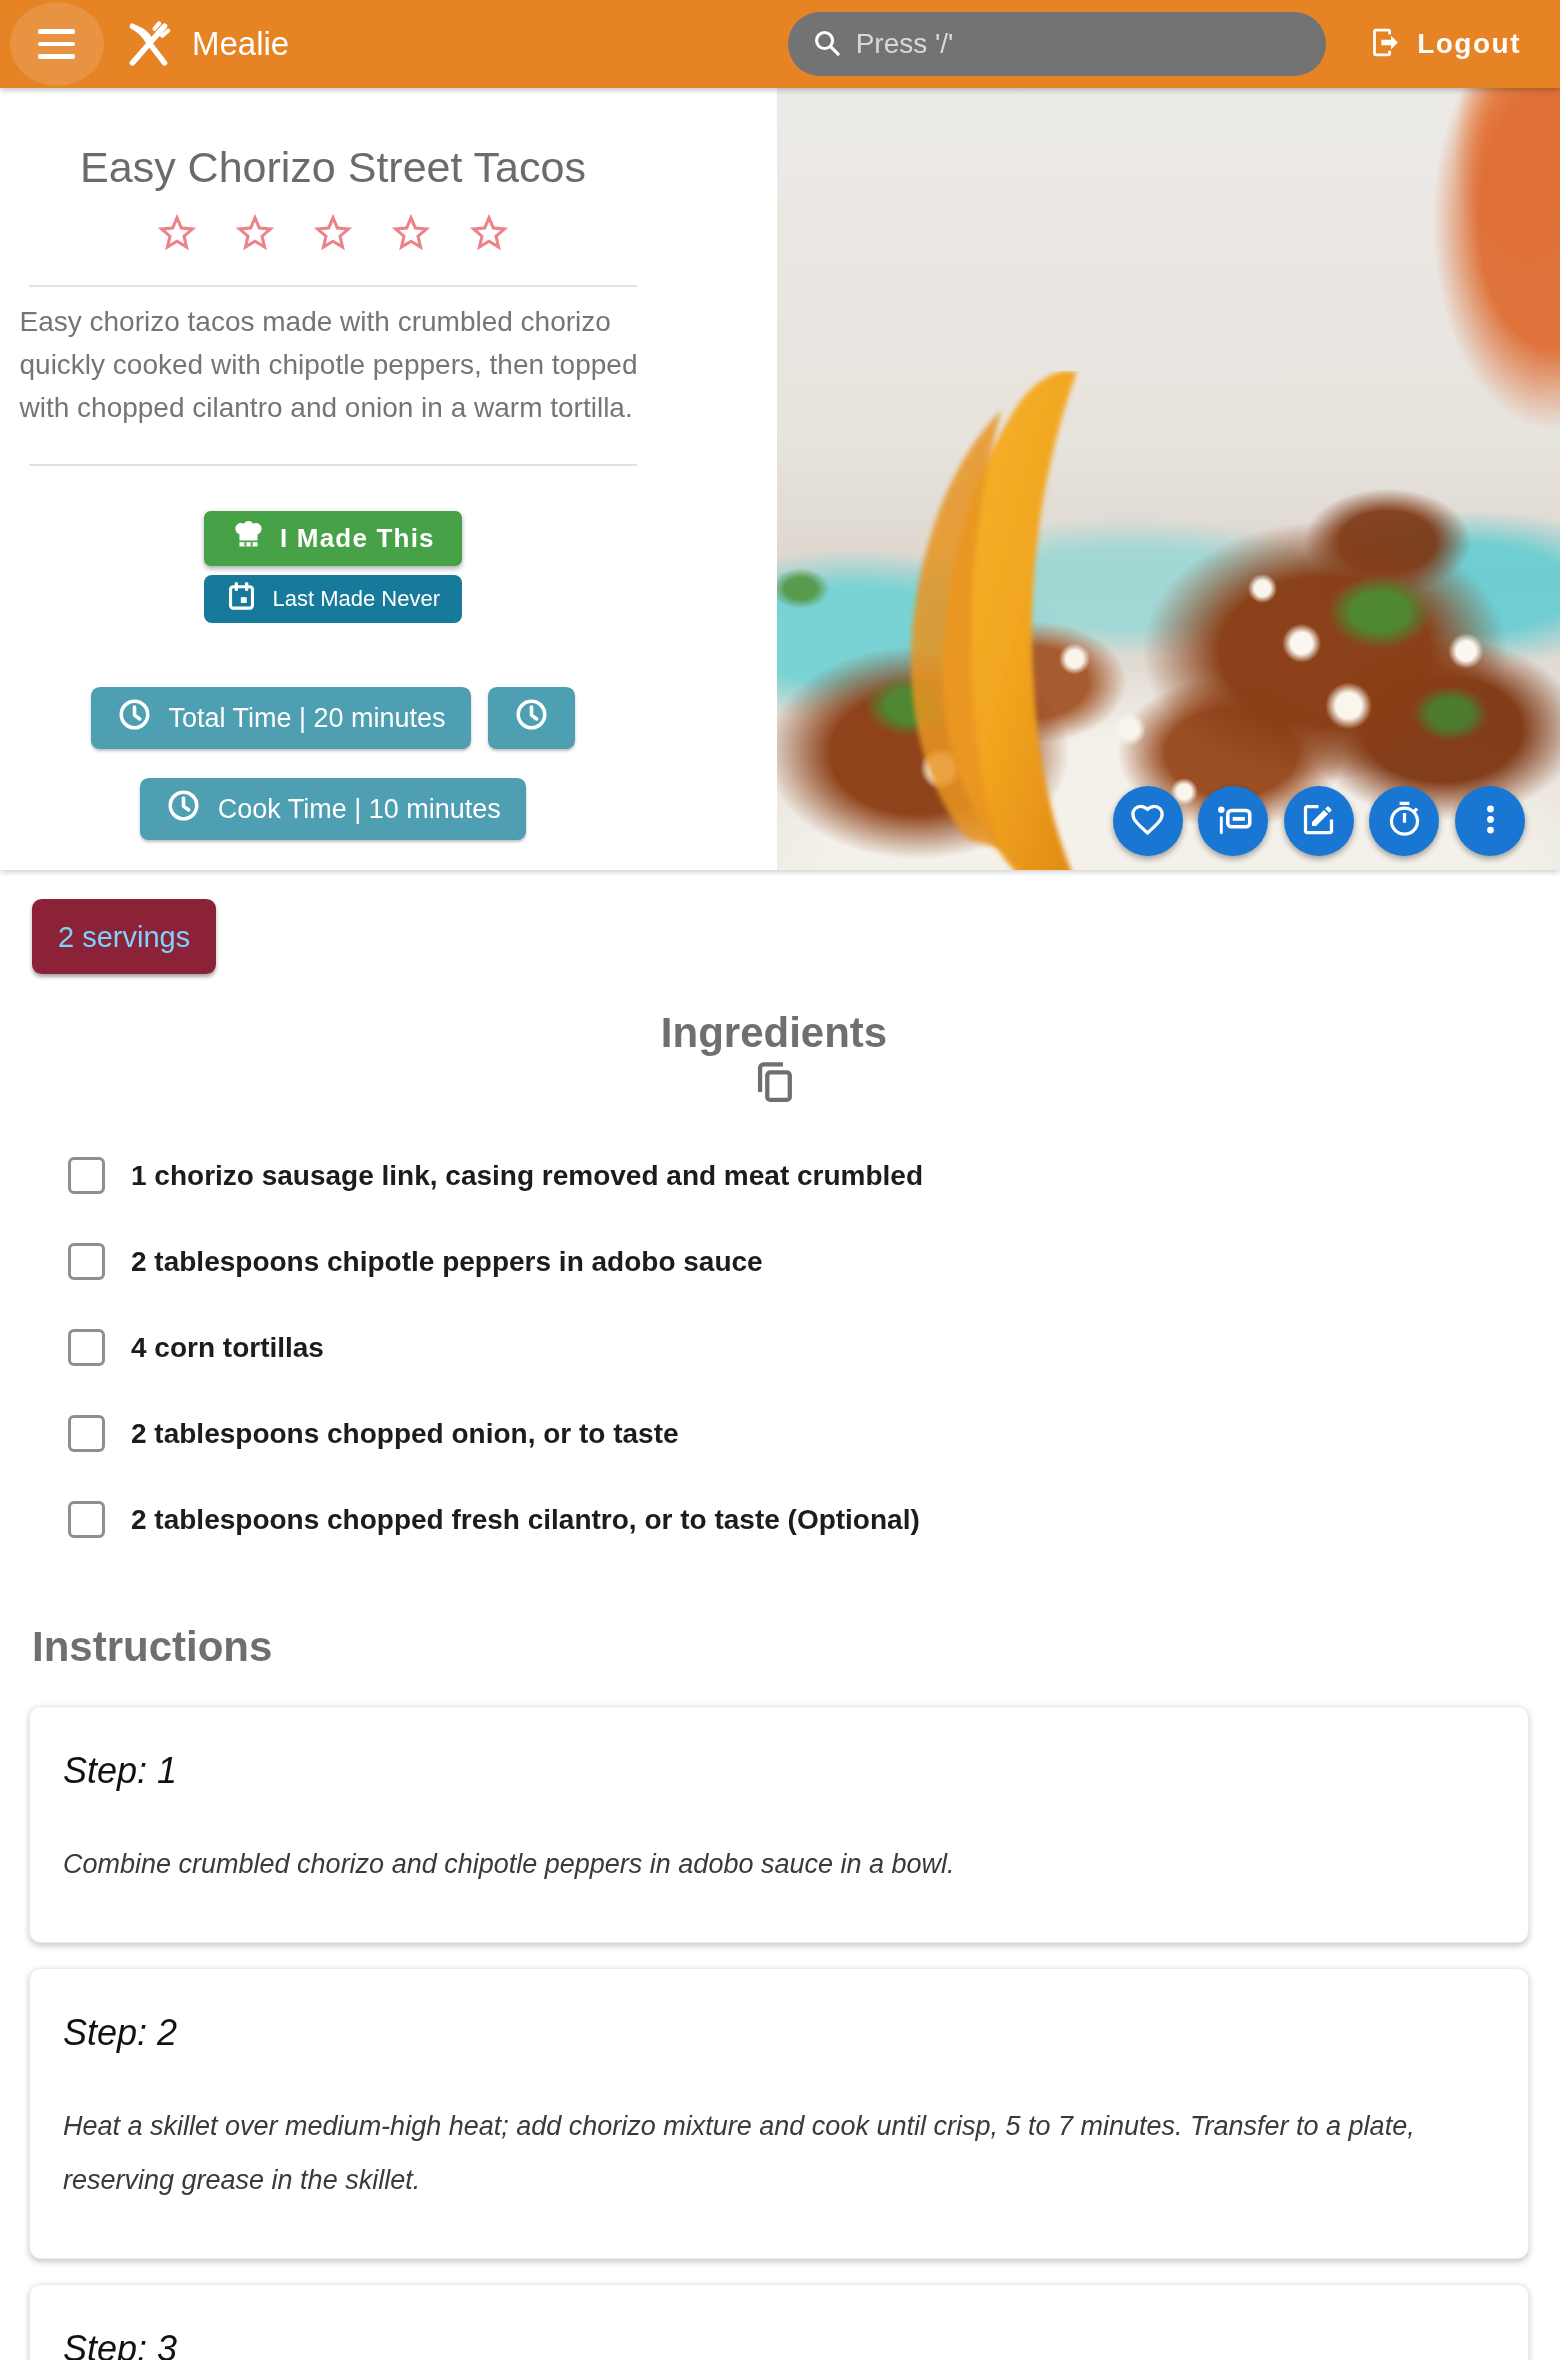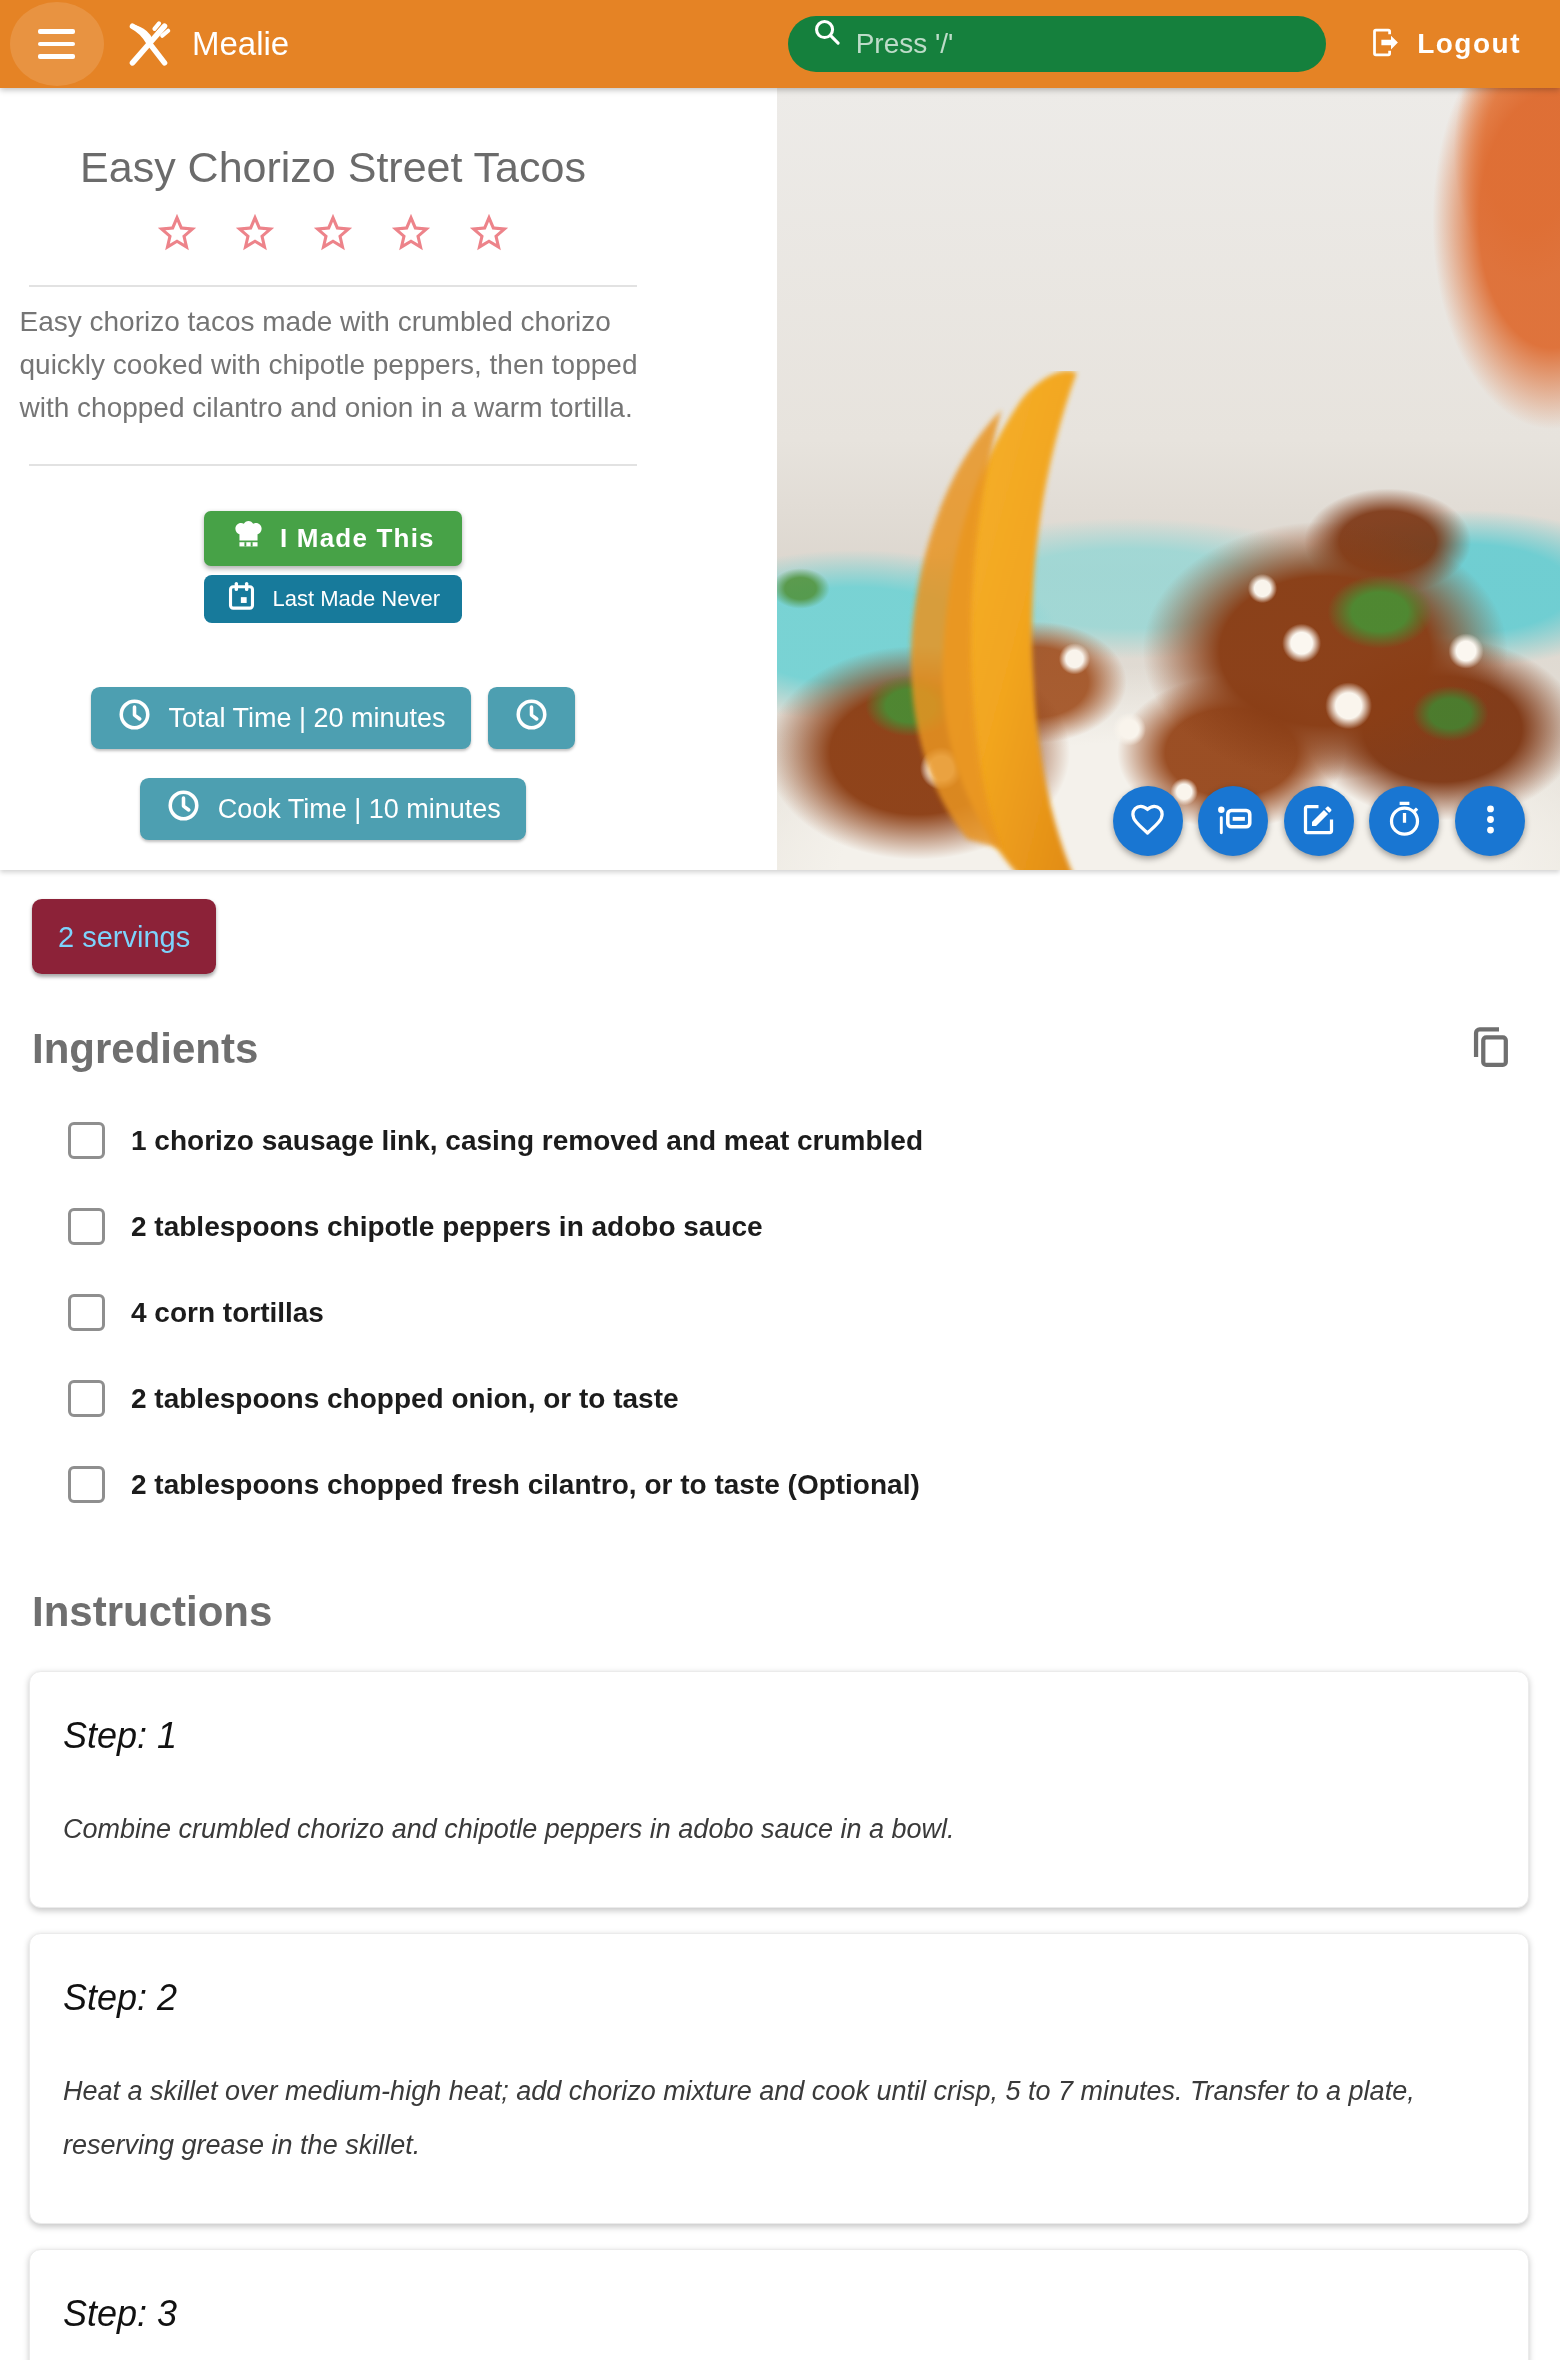--- a/index.html
+++ b/index.html
@@ -17,22 +17,22 @@
   }
   .hamburger-btn {
     width:94px; height:84px; border-radius:50%; background:rgba(255,255,255,0.13);
     display:flex; flex-direction:column; align-items:center; justify-content:center;
     gap:7.8px; border:none; cursor:pointer; flex:0 0 auto;
   }
   .hamburger-btn span { display:block; width:37px; height:4.9px; background:#fff; border-radius:2px; }
   .logo { margin-left:17.6px; flex:0 0 auto; display:flex; align-items:center; }
   .app-title { color:#fff; font-size:33px; margin-left:15.6px; font-weight:400; }
   .search-pill {
-    margin-left:auto; width:538px; height:56px; border-radius:32px;
-    background:#15803d; display:flex; padding:0 23.4px; gap:13.7px;
+    margin-left:auto; width:538px; height:64px; border-radius:32px;
+    background:#737373; display:flex; align-items:center; padding:0 23.4px; gap:13.7px;
   }
   .search-pill input {
     background:transparent; border:none; outline:none; flex:1;
     color:rgba(255,255,255,0.92); font-size:28px; font-family:"Liberation Sans",sans-serif;
   }
   .search-pill input::placeholder { color:rgba(255,255,255,0.72); }
   .logout-group { display:flex; align-items:center; gap:15.6px; margin:0 39px 0 43px; cursor:pointer; }
   .logout-label { color:#fff; font-size:28px; font-weight:700; letter-spacing:1.5px; }
 
   
@@ -119,21 +119,21 @@
   }
 
   
   .servings-chip {
     display:inline-block; margin:29px 0 0 32px; height:75px; line-height:60px;
     padding:4px 26px; background:#8C2238; color:#7dd3fc; font-size:29px; border-radius:9.8px;
     border:none; box-shadow:0 2.9px 3.9px rgba(0,0,0,0.35); font-family:"Liberation Sans",sans-serif;
   }
   .section-head-row {
     display:flex; align-items:center; justify-content:space-between;
-    margin-top:48px; padding:0 44px 0 32px;
+    margin-top:35px; padding:0 44px 0 32px;flex-direction:column;
   }
   .section-heading { color:#6F6F6F; font-size:42px; font-weight:700; }
   .copy-btn { background:none; border:none; cursor:pointer; padding:0; }
   .ingredient-list { margin-top:21.5px; }
   .ingredient-row { display:flex; align-items:center; height:86px; padding-left:68px; cursor:pointer; }
   .checkbox {
     width:37px; height:37px; border:3.4px solid #8F8F8F; border-radius:5.9px;
     background:#fff; flex:0 0 auto;
   }
   .ingredient-label { margin-left:26px; color:#1C1C1C; font-size:28px; font-weight:700; }

